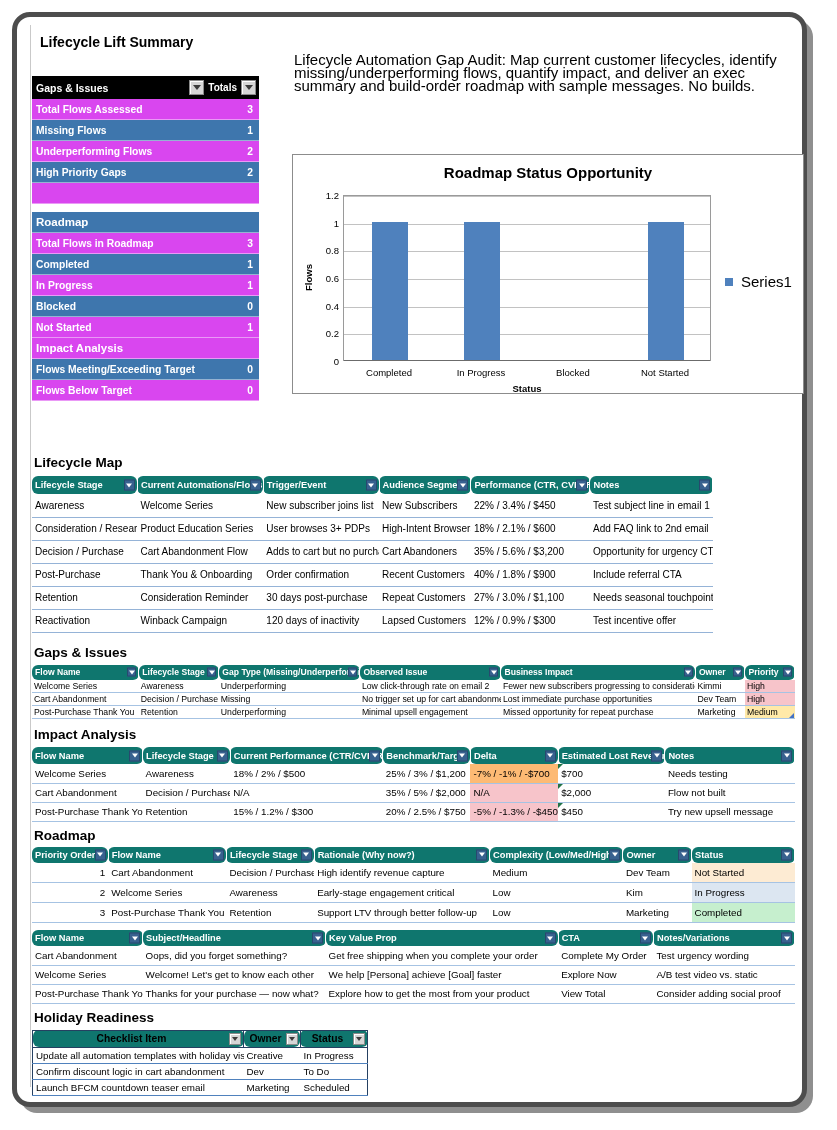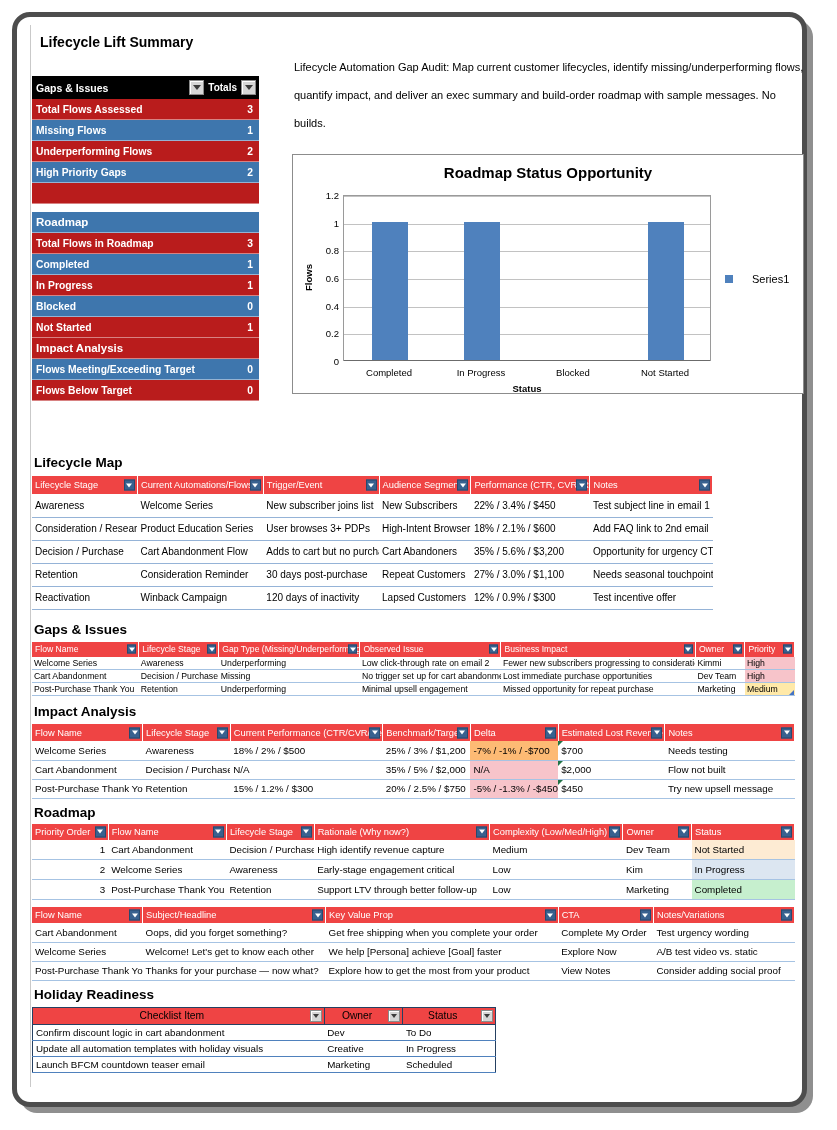--- a/index.html
+++ b/index.html
@@ -3,62 +3,62 @@
 <meta charset="utf-8">
 <style>
   * { margin:0; padding:0; box-sizing:border-box; }
   html,body { width:837px; height:1130px; background:#fff; font-family:"Liberation Sans", sans-serif; color:#000; overflow:hidden; }
   .frame { position:absolute; left:12px; top:12px; width:795px; height:1095px; background:#fff;
            border:5px solid #4d4d4d; border-radius:18px; box-shadow:7px 7px 0 -1px #8f8f8f; }
   .inner { position:absolute; inset:0;padding-left:44px; }
   .vrule { position:absolute; left:13px; top:8px; width:1px; height:1062px; background:#c9c9c9; }
 
   .page-title { position:absolute; left:23px; top:17px; font-size:14px; font-weight:bold; }
-  .desc { position:absolute; left:277px; top:36px; width:516px; font-size:11px; line-height:28px; }
+  .desc { position:absolute; left:277px; top:36px; width:516px; font-size:15px; line-height:13px; }
 
   
   .sum { position:absolute; left:15px; top:59px; width:227px; }
   .sum-header { background:#000; color:#fff; height:23px; display:flex; align-items:center; gap:4px; padding:0 3px 0 4px; font-weight:bold; font-size:10.5px; }
   .sum-header .lbl { flex:1; white-space:nowrap; overflow:hidden; }
   .sum-header .totals { font-size:10px; }
   .fbtn-g { width:15px; height:15px; background:#d6d6d6; border:1px solid #8a8a8a; box-shadow:inset 1px 1px 0 #fff; display:flex; align-items:center; justify-content:center; flex:0 0 auto; cursor:pointer; }
   .fbtn-g i { width:0; height:0; border-left:4px solid transparent; border-right:4px solid transparent; border-top:5px solid #3c3c3c; }
   .sum-row { display:flex; justify-content:space-between; align-items:center; height:21px; padding:0 6px 0 4px; color:#fff; font-weight:bold; font-size:10.3px; border-bottom:1px solid rgba(255,255,255,.45); white-space:nowrap; overflow:hidden; }
-  .sum-row.dark { background:#b91c1c; }
+  .sum-row.dark { background:#d946ef; }
   .sum-row.light { background:#3e76ad; }
   .sum-row.section { font-size:11.5px; }
   .sum-spacer { height:8px; background:#fff; }
 
   
   .chart { position:absolute; left:275px; top:137px; width:512px; height:240px; border:1px solid #8c8c8c; background:#fff; }
   .ch-title { position:absolute; top:9px; left:0; right:0; text-align:center; font-size:15px; font-weight:bold; }
   .plot { position:absolute; left:50px; top:40px; width:368px; height:166px; border:1px solid #9a9a9a; }
   .gl { position:absolute; left:0; right:0; height:1px; background:#c2c2c2; }
   .axis { position:absolute; left:0; right:0; bottom:-1px; height:1px; background:#6b6b6b; }
   .bar { position:absolute; bottom:0; width:36px; }
   .ytick { position:absolute; text-align:right; width:30px; font-size:9.5px; }
   .xtick { position:absolute; font-size:9.5px; text-align:center; }
   .xaxis-title { position:absolute; font-size:9.5px; font-weight:bold; text-align:center; }
   .yaxis-title { position:absolute; font-size:9.5px; font-weight:bold; transform:rotate(-90deg); transform-origin:center; }
-  .legend { position:absolute; display:flex; align-items:center; gap:19px; font-size:11px;text-align:center; }
+  .legend { position:absolute; display:flex; align-items:center; gap:8px; font-size:15px;text-align:center; }
   .legend .sw { width:8px; height:8px; flex:0 0 auto; }
 
   
   .flow { position:absolute; left:15px; top:434px; width:775px; }
   .sec { position:relative; }
   .sec h2 { font-size:13.5px; font-weight:bold; height:16px; line-height:16px; margin-left:2px; }
   .sec-lm { margin-top:4px; } .sec-lm h2 { margin-bottom:5px; }
   .sec-gaps { margin-top:12px; } .sec-gaps h2 { margin-bottom:4px; }
   .sec-impact { margin-top:8px; } .sec-impact h2 { margin-bottom:4px; }
   .sec-roadmap { margin-top:6px; } .sec-roadmap h2 { margin-bottom:3px; }
   .sec-sample { margin-top:7px; } .sec-sample h2 { margin-bottom:5px; }
   .sec-holiday { margin-top:6px; } .sec-holiday h2 { margin-bottom:4px; }
 
   table { border-collapse:collapse; table-layout:fixed; }
-  th { background:#ef4444; color:#fff; font-weight:normal; font-size:9.3px; text-align:left; padding:0 14px 0 3px; position:relative; white-space:nowrap; overflow:hidden; border-right:1px solid rgba(255,255,255,.22); }
+  th { background:#0f766e; color:#fff; font-weight:bold; font-size:9.3px; text-align:left; padding:0 14px 0 3px; position:relative; white-space:nowrap; overflow:hidden; border-right:1px solid rgba(255,255,255,.22);border-radius:6px; }
   td { background:#fff; font-size:9.8px; padding:0 3px; white-space:nowrap; overflow:hidden; border-bottom:1px solid #a6c3e3; position:relative; }
   .fbtn-b { position:absolute; right:2px; top:50%; transform:translateY(-50%); width:11px; height:11px; background:#38618f; border:1px solid #27496e; display:flex; align-items:center; justify-content:center; cursor:pointer; }
   .fbtn-b i { width:0; height:0; border-left:3px solid transparent; border-right:3px solid transparent; border-top:4px solid #fff; }
 
   .tbl-lm { width:681px; } .tbl-lm th { height:18px; } .tbl-lm td { height:23px; border-bottom:1px solid #95b3d7; font-size:10px; }
   .tbl-lm col:nth-child(1){width:15.5%} .tbl-lm col:nth-child(2){width:18.5%} .tbl-lm col:nth-child(3){width:17%}
   .tbl-lm col:nth-child(4){width:13.5%} .tbl-lm col:nth-child(5){width:17.5%} .tbl-lm col:nth-child(6){width:18%}
 
   .tbl-gaps { width:763px; } .tbl-gaps th { height:15px; font-size:8.6px; } .tbl-gaps td { height:13px; font-size:8.7px; padding:0 2px; }
   .tbl-gaps col:nth-child(1){width:14%} .tbl-gaps col:nth-child(2){width:10.5%} .tbl-gaps col:nth-child(3){width:18.5%}
@@ -70,21 +70,21 @@
   .tbl-impact col:nth-child(4){width:11.5%} .tbl-impact col:nth-child(5){width:11.5%} .tbl-impact col:nth-child(6){width:14%} .tbl-impact col:nth-child(7){width:17%}
 
   .tbl-roadmap { width:763px; } .tbl-roadmap th { height:16px; } .tbl-roadmap td { height:20px; }
   .tbl-roadmap col:nth-child(1){width:10%} .tbl-roadmap col:nth-child(2){width:15.5%} .tbl-roadmap col:nth-child(3){width:11.5%}
   .tbl-roadmap col:nth-child(4){width:23%} .tbl-roadmap col:nth-child(5){width:17.5%} .tbl-roadmap col:nth-child(6){width:9%} .tbl-roadmap col:nth-child(7){width:13.5%}
 
   .tbl-sample { width:763px; } .tbl-sample th { height:16px; } .tbl-sample td { height:19px; }
   .tbl-sample col:nth-child(1){width:14.5%} .tbl-sample col:nth-child(2){width:24%} .tbl-sample col:nth-child(3){width:30.5%}
   .tbl-sample col:nth-child(4){width:12.5%} .tbl-sample col:nth-child(5){width:18.5%}
 
-  .tbl-holiday { width:464px; border:1px solid #254061; } .tbl-holiday th { height:17px; color:#000; font-size:10.3px; text-align:center; border:1px solid #254061; padding:0 16px 0 3px; }
+  .tbl-holiday { width:336px; border:1px solid #254061; } .tbl-holiday th { height:17px; color:#000; font-size:10.3px; text-align:center; border:1px solid #254061; padding:0 16px 0 3px; }
   .tbl-holiday td { height:16px; border-bottom:1px solid #4f81bd; }
   .tbl-holiday col:nth-child(1){width:63%} .tbl-holiday col:nth-child(2){width:17%} .tbl-holiday col:nth-child(3){width:20%}
   .tbl-holiday .fbtn-g { position:absolute; right:2px; top:50%; transform:translateY(-50%); width:12px; height:12px; }
   .tbl-holiday .fbtn-g i { border-left-width:3px; border-right-width:3px; border-top-width:4px; }
 
   .corner-mark { position:absolute; left:0; top:0; width:0; height:0; border-top:5px solid #217346; border-right:5px solid transparent; }
   .sel-strip { position:absolute; left:111px; top:18px; width:184px; height:4px; background:#217346; }
   .resize-corner { position:absolute; right:13px; bottom:1px; width:0; height:0; border-bottom:5px solid #4472c4; border-left:5px solid transparent; }
 </style>
 </head>
@@ -256,20 +256,28 @@
               </tr>
               <tr>
                 <td>Decision / Purchase</td>
                 <td>Cart Abandonment Flow</td>
                 <td>Adds to cart but no purchase</td>
                 <td>Cart Abandoners</td>
                 <td>35% / 5.6% / $3,200</td>
                 <td>Opportunity for urgency CTA</td>
               </tr>
               <tr>
+                <td>Post-Purchase</td>
+                <td>Thank You &amp; Onboarding</td>
+                <td>Order confirmation</td>
+                <td>Recent Customers</td>
+                <td>40% / 1.8% / $900</td>
+                <td>Include referral CTA</td>
+              </tr>
+              <tr>
                 <td>Retention</td>
                 <td>Consideration Reminder</td>
                 <td>30 days post-purchase</td>
                 <td>Repeat Customers</td>
                 <td>27% / 3.0% / $1,100</td>
                 <td>Needs seasonal touchpoints</td>
               </tr>
               <tr>
                 <td>Reactivation</td>
                 <td>Winback Campaign</td>
@@ -531,21 +539,21 @@
                 <td>Welcome Series</td>
                 <td>Welcome! Let's get to know each other</td>
                 <td>We help [Persona] achieve [Goal] faster</td>
                 <td>Explore Now</td>
                 <td>A/B test video vs. static</td>
               </tr>
               <tr>
                 <td>Post-Purchase Thank You</td>
                 <td>Thanks for your purchase — now what?</td>
                 <td>Explore how to get the most from your product</td>
-                <td>View Notes</td>
+                <td>View Total</td>
                 <td>Consider adding social proof</td>
               </tr>
             </tbody>
           </table>
       </div>
 
       <div class="sec sec-holiday">
         <h2>Holiday Readiness</h2>
         <table class="tbl-holiday">
             <colgroup>
@@ -561,30 +569,30 @@
                 <th><span>Owner</span><span class="fbtn-g">
                     <i></i>
                   </span></th>
                 <th><span>Status</span><span class="fbtn-g">
                     <i></i>
                   </span></th>
               </tr>
             </thead>
             <tbody>
               <tr>
+                <td>Update all automation templates with holiday visuals</td>
+                <td>Creative</td>
+                <td>In Progress</td>
+              </tr>
+              <tr>
                 <td>Confirm discount logic in cart abandonment</td>
                 <td>Dev</td>
                 <td>To Do</td>
               </tr>
               <tr>
-                <td>Update all automation templates with holiday visuals</td>
-                <td>Creative</td>
-                <td>In Progress</td>
-              </tr>
-              <tr>
                 <td>Launch BFCM countdown teaser email</td>
                 <td>Marketing</td>
                 <td>Scheduled</td>
               </tr>
             </tbody>
           </table>
       </div>
     </div>
   </div>
 </div>

